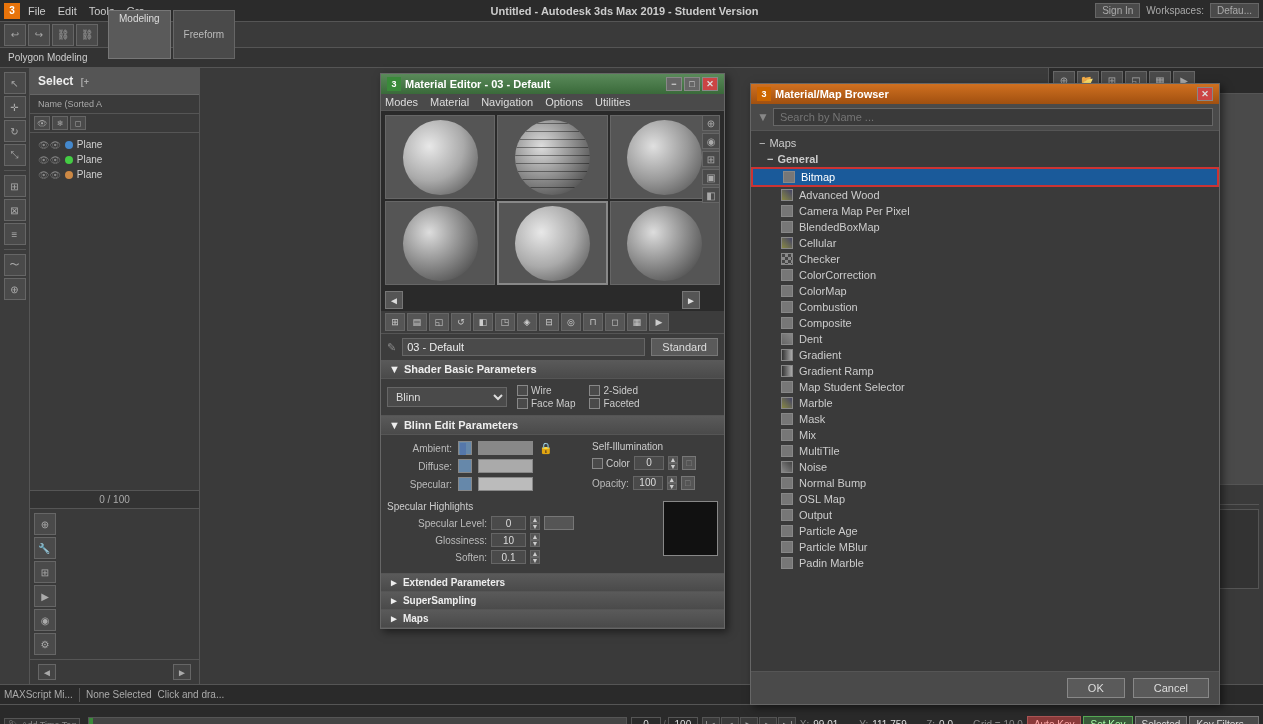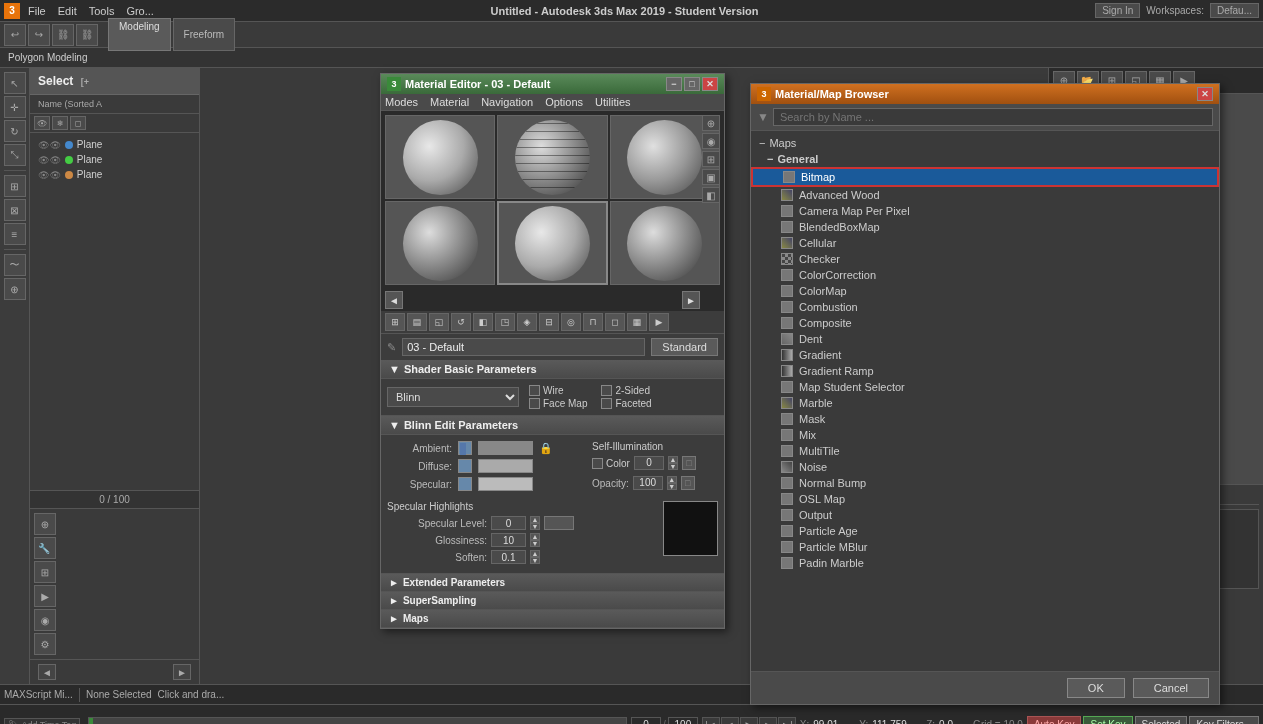--- a/index.html
+++ b/index.html
@@ -245,21 +245,21 @@
       display: flex;
       align-items: center;
       gap: 6px;
     }
     .shader-select {
       background: #4a4a4a;
       border: 1px solid #666;
       color: #ddd;
       padding: 2px 4px;
       font-size: 11px;
-      width: 132px;
+      width: 120px;
     }
     .checkbox-label {
       display: flex; align-items: center; gap: 3px;
       font-size: 10px; color: #ccc;
     }
     .checkbox-box {
       width: 11px; height: 11px;
       border: 1px solid #888;
       background: #4a4a4a;
     }
@@ -447,21 +447,21 @@
 
 <div style="height:26px;background:#3a3a3a;display:flex;align-items:center;padding:0 4px;gap:2px;border-bottom:1px solid #555;">
   <div style="display:flex;gap:2px;margin-right:8px;">
     <div class="toolbar-btn">↩</div>
     <div class="toolbar-btn">↪</div>
     <div class="toolbar-btn">⛓</div>
     <div class="toolbar-btn">⛓</div>
   </div>
   <div style="display:flex;gap:2px;">
     <div style="padding:2px 10px;background:#5a5a5a;border:1px solid #777;cursor:pointer;color:#ddd;font-size:10px;">Modeling</div>
-    <div style="padding:10px 10px;background:#4a4a4a;border:1px solid #666;cursor:pointer;color:#bbb;font-size:10px;">Freeform</div>
+    <div style="padding:18px 10px;background:#4a4a4a;border:1px solid #666;cursor:pointer;color:#bbb;font-size:10px;">Freeform</div>
   </div>
 </div>
 
 <div style="height:20px;background:#333;display:flex;align-items:center;padding:0 8px;gap:4px;border-bottom:1px solid #555;">
   <span style="font-size:10px;color:#ccc;">Polygon Modeling</span>
 </div>
 
 <div class="main-layout" style="height:calc(724px - 22px - 26px - 20px - 40px);">
 
   <div class="left-toolbar">

